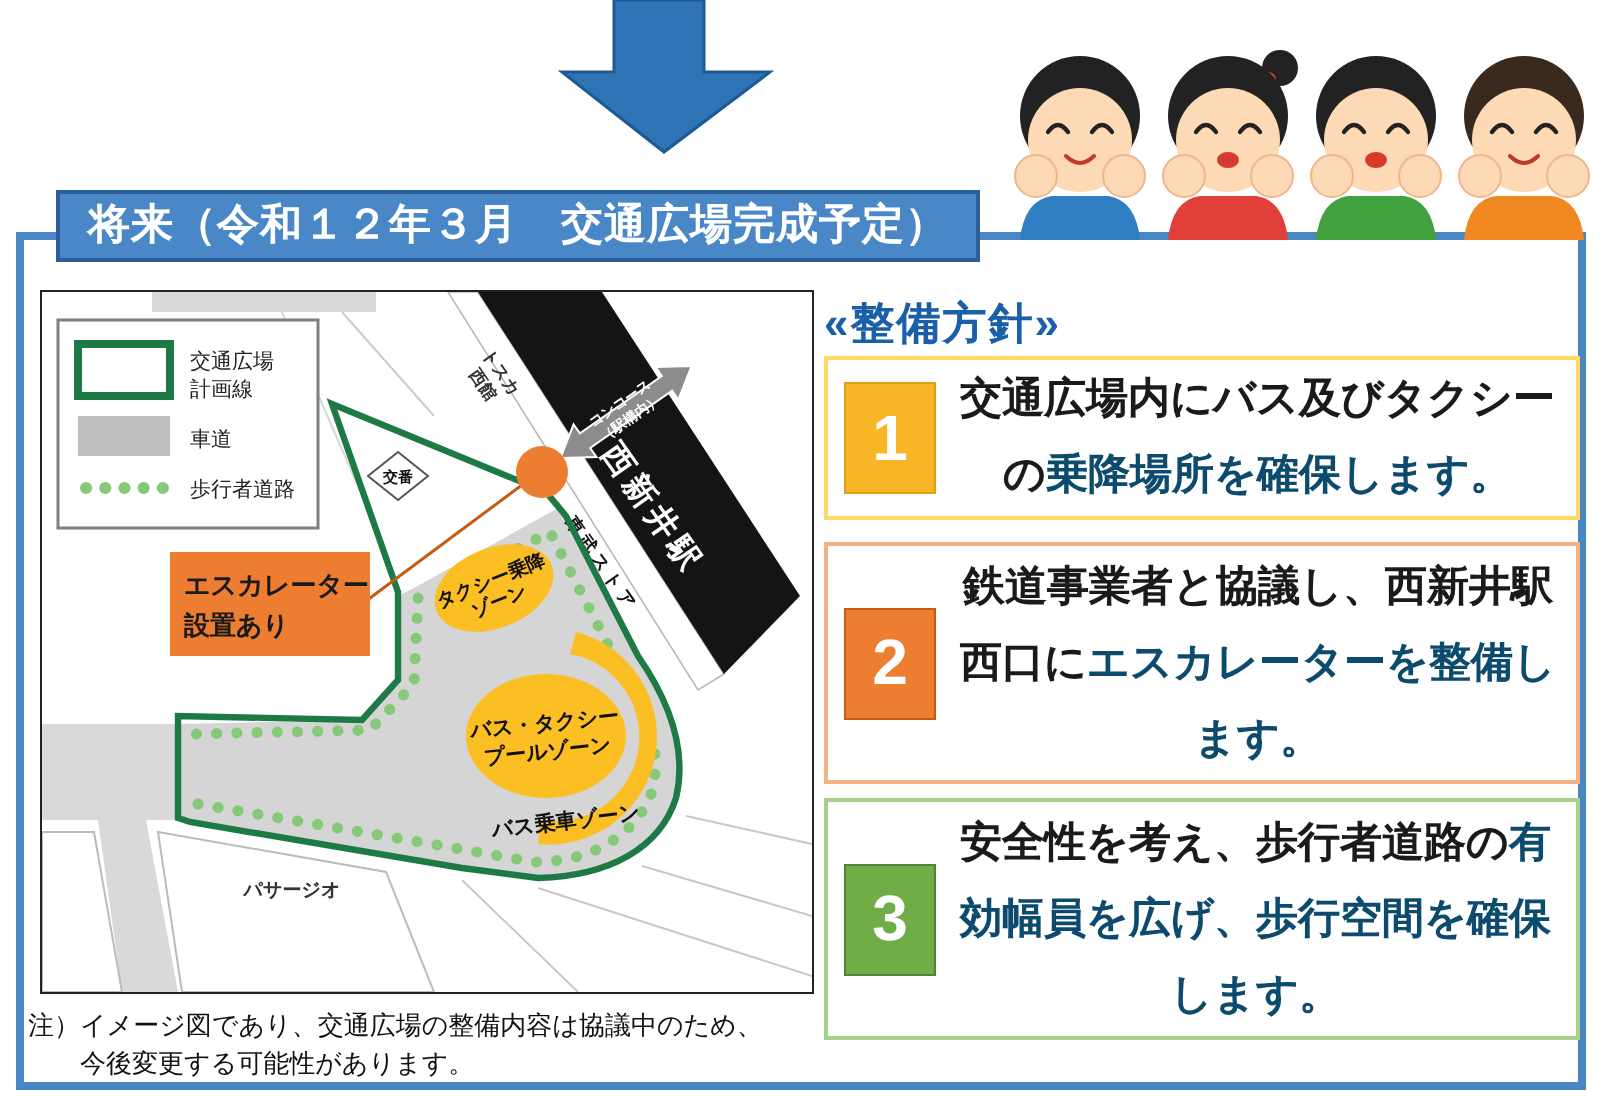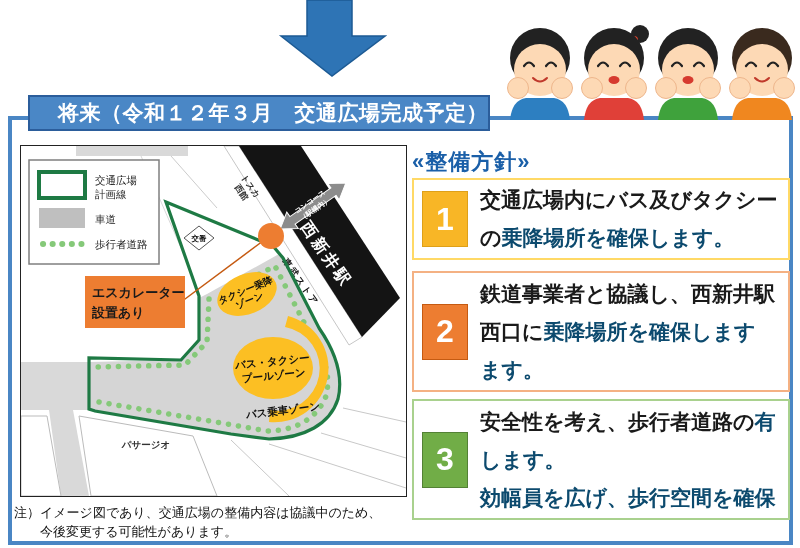--- a/index.html
+++ b/index.html
@@ -13,21 +13,21 @@
   .kids{position:absolute;left:502px;top:12px;width:295px;height:108px;z-index:4;}
   
   .frame{
     position:absolute;left:8px;top:116px;width:785px;height:429px;
     border:4px solid #4a86c4;box-sizing:border-box;z-index:1;background:transparent;
   }
   
   .header{
     position:absolute;left:28px;top:95px;width:462px;height:36px;z-index:5;
     background:#4a87c6;border:2px solid #2b5d9b;box-sizing:border-box;
-    color:#ffffff;font-weight:700;font-size:21px;line-height:31px;text-align:right;
+    color:#ffffff;font-weight:700;font-size:21px;line-height:31px;text-align:center;
     letter-spacing:0.5px;
   }
   
   .map-wrap{
     position:absolute;left:20px;top:145px;width:385px;height:350px;
     border:1px solid #222;box-sizing:content-box;background:#fff;z-index:3;
   }
   .map-wrap svg{display:block;}
   .map-wrap text{font-family:"Liberation Sans",sans-serif;}
   
@@ -48,21 +48,21 @@
   .pb1{top:178px;height:82px;border:2px solid #ffd966;}
   .pb2{top:271px;height:121px;border:2px solid #f4b183;}
   .pb3{top:399px;height:121px;border:2px solid #a9d18e;}
   .num{
     flex:0 0 44px;height:54px;display:flex;align-items:center;justify-content:center;
     color:#fff;font-weight:700;font-size:32px;
   }
   .num1{background:#f8b626;border:1px solid #dea019;}
   .num2{background:#ed7d31;border:1px solid #c55a11;}
   .num3{background:#71ad47;border:1px solid #538135;}
-  .ptext{font-size:21px;font-weight:700;line-height:38px;color:#1a1a1a;}
+  .ptext{font-size:21px;font-weight:700;line-height:38px;color:#1a1a1a;text-align:center;}
   .red{color:#0c4a6e;}
 </style>
 </head>
 <body>
 
 <svg class="top-arrow" viewBox="0 0 112 80">
   <polygon points="32,0 77,0 77,36 110,36 57,76 6,36 32,36" fill="#2e74b5" stroke="#1c5a94" stroke-width="1.5"></polygon>
 </svg>
 
 <svg class="kids" viewBox="0 0 295 108">
@@ -209,25 +209,25 @@
   <div class="ptext">
     <div><span>交通広場内にバス及びタクシー</span></div>
     <div><span>の</span><span class="red">乗降場所を確保します。</span></div>
   </div>
 </div>
 
 <div class="policy-box pb2">
   <div class="num num2">2</div>
   <div class="ptext">
     <div><span>鉄道事業者と協議し、西新井駅</span></div>
-    <div><span>西口に</span><span class="red">乗降場所を確保します</span></div>
+    <div><span>西口に</span><span class="red">エスカレーターを整備し</span></div>
     <div><span class="red">ます。</span></div>
   </div>
 </div>
 
 <div class="policy-box pb3">
   <div class="num num3">3</div>
   <div class="ptext">
     <div><span>安全性を考え、歩行者道路の</span><span class="red">有</span></div>
+    <div><span class="red">効幅員を広げ、歩行空間を確保</span></div>
     <div><span class="red">します。</span></div>
-    <div><span class="red">効幅員を広げ、歩行空間を確保</span></div>
   </div>
 </div>
 
 </body></html>

